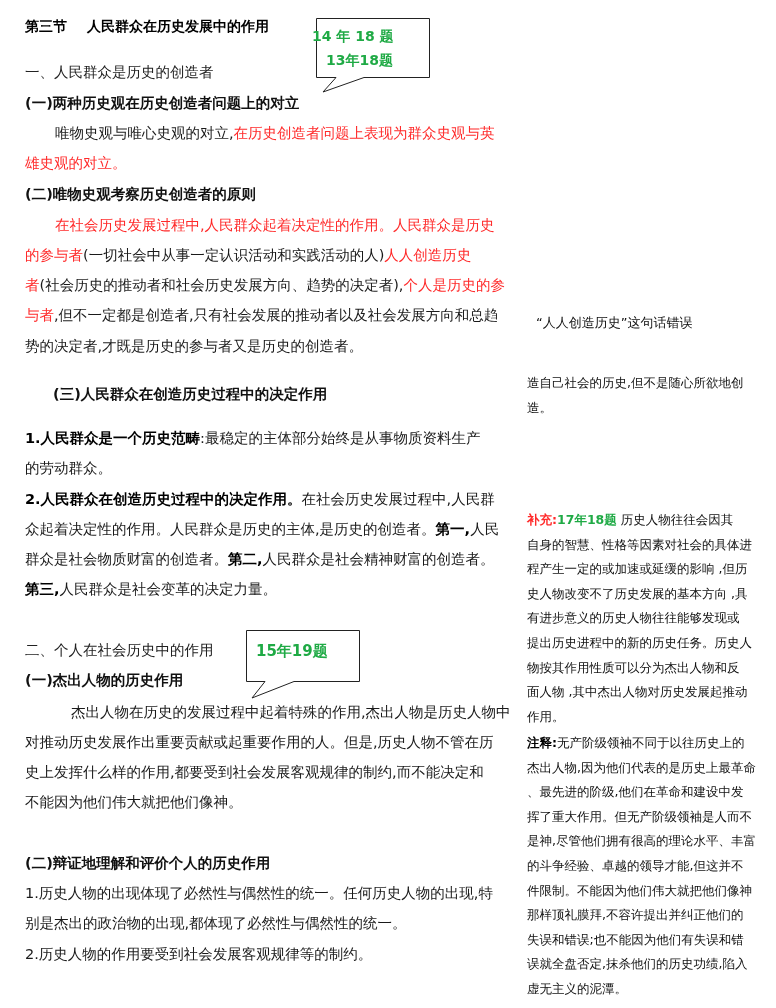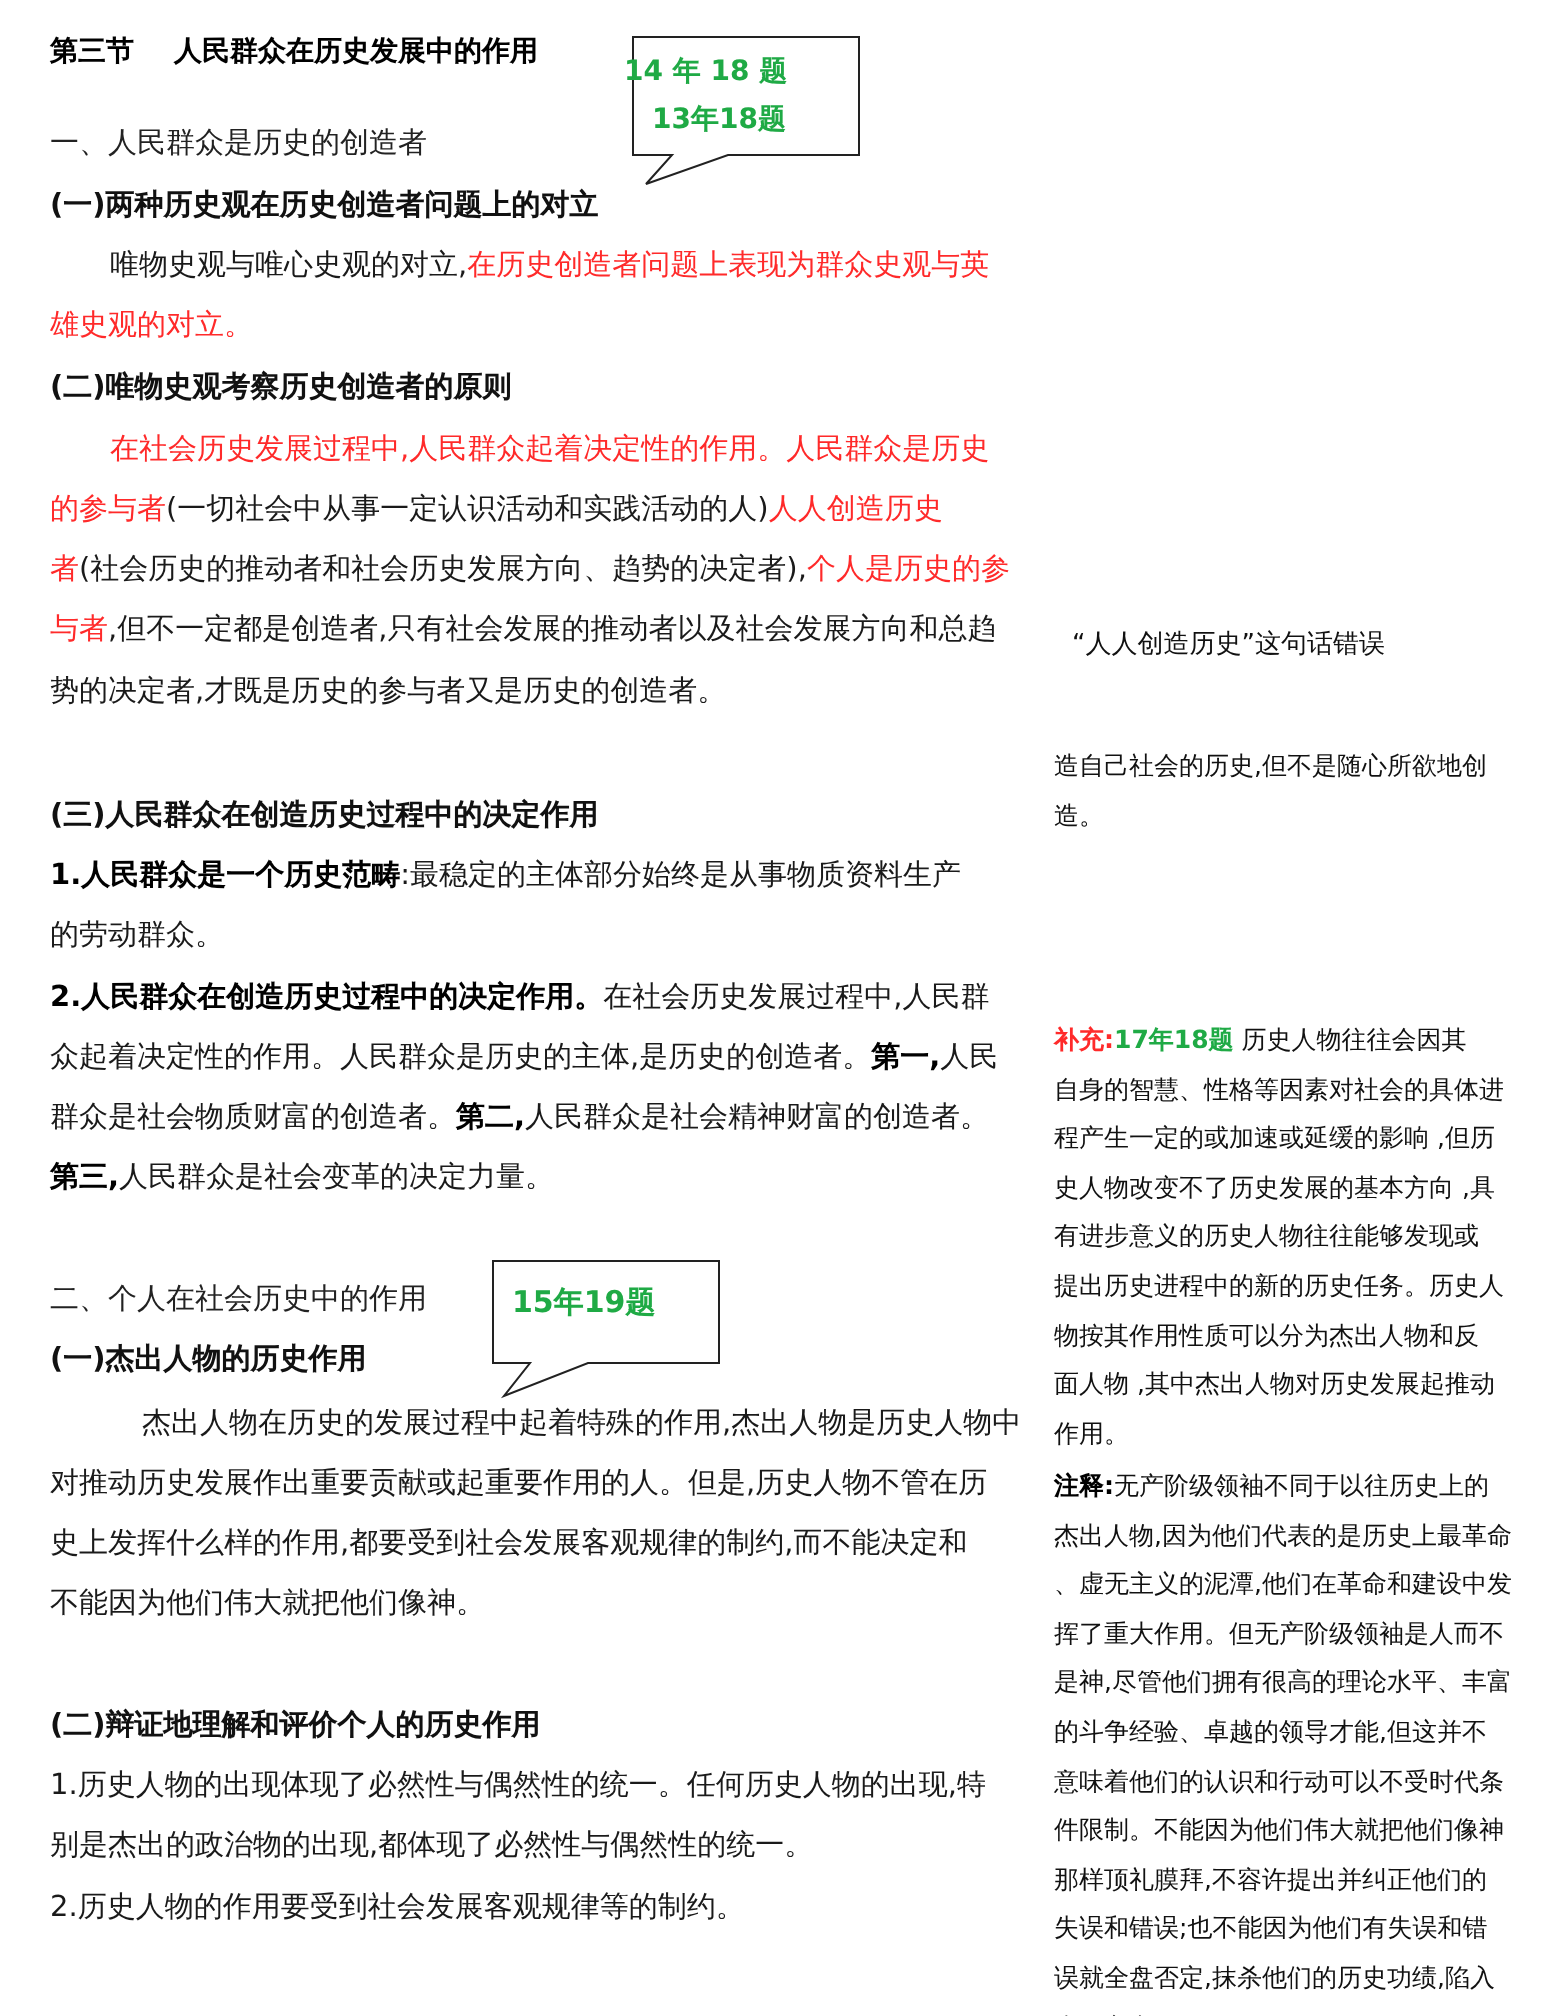--- a/index.html
+++ b/index.html
@@ -46,21 +46,21 @@
   <span class="red">的参与者</span><span>(一切社会中从事一定认识活动和实践活动的人)</span><span class="red">人人创造历史</span>
 </div>
 <div class="line" style="top:275px;">
   <span class="red">者</span><span>(社会历史的推动者和社会历史发展方向、趋势的决定者),</span><span class="red">个人是历史的参</span>
 </div>
 <div class="line" style="top:305px;">
   <span class="red">与者</span><span>,但不一定都是创造者,只有社会发展的推动者以及社会发展方向和总趋</span>
 </div>
 <div class="line" style="top:336px;">势的决定者,才既是历史的参与者又是历史的创造者。</div>
 
-<div class="line h2" style="top:398px;">(三)人民群众在创造历史过程中的决定作用</div>
+<div class="line h2" style="top:384px;margin-left:28px;">(三)人民群众在创造历史过程中的决定作用</div>
 <div class="line" style="top:428px;">
   <span class="b">1.人民群众是一个历史范畴</span><span>:最稳定的主体部分始终是从事物质资料生产</span>
 </div>
 <div class="line" style="top:458px;">的劳动群众。</div>
 <div class="line" style="top:489px;">
   <span class="b">2.人民群众在创造历史过程中的决定作用。</span><span>在社会历史发展过程中,人民群</span>
 </div>
 <div class="line" style="top:519px;">
   <span>众起着决定性的作用。人民群众是历史的主体,是历史的创造者。</span><span class="b">第一,</span><span>人民</span>
 </div>
@@ -106,23 +106,22 @@
   <div>有进步意义的历史人物往往能够发现或</div>
   <div>提出历史进程中的新的历史任务。历史人</div>
   <div>物按其作用性质可以分为杰出人物和反</div>
   <div>面人物 ,其中杰出人物对历史发展起推动</div>
   <div>作用。</div>
 </div>
 
 <div class="side" style="top:731px;">
   <div><span class="lbl">注释:</span><span>无产阶级领袖不同于以往历史上的</span></div>
   <div>杰出人物,因为他们代表的是历史上最革命</div>
-  <div>、虚无主义的泥潭,他们在革命和建设中发</div>
+  <div>、最先进的阶级,他们在革命和建设中发</div>
   <div>挥了重大作用。但无产阶级领袖是人而不</div>
   <div>是神,尽管他们拥有很高的理论水平、丰富</div>
   <div>的斗争经验、卓越的领导才能,但这并不</div>
-  <div>意味着他们的认识和行动可以不受时代条</div>
   <div>件限制。不能因为他们伟大就把他们像神</div>
   <div>那样顶礼膜拜,不容许提出并纠正他们的</div>
   <div>失误和错误;也不能因为他们有失误和错</div>
   <div>误就全盘否定,抹杀他们的历史功绩,陷入</div>
   <div>虚无主义的泥潭。</div>
 </div>
 
 </body></html>

